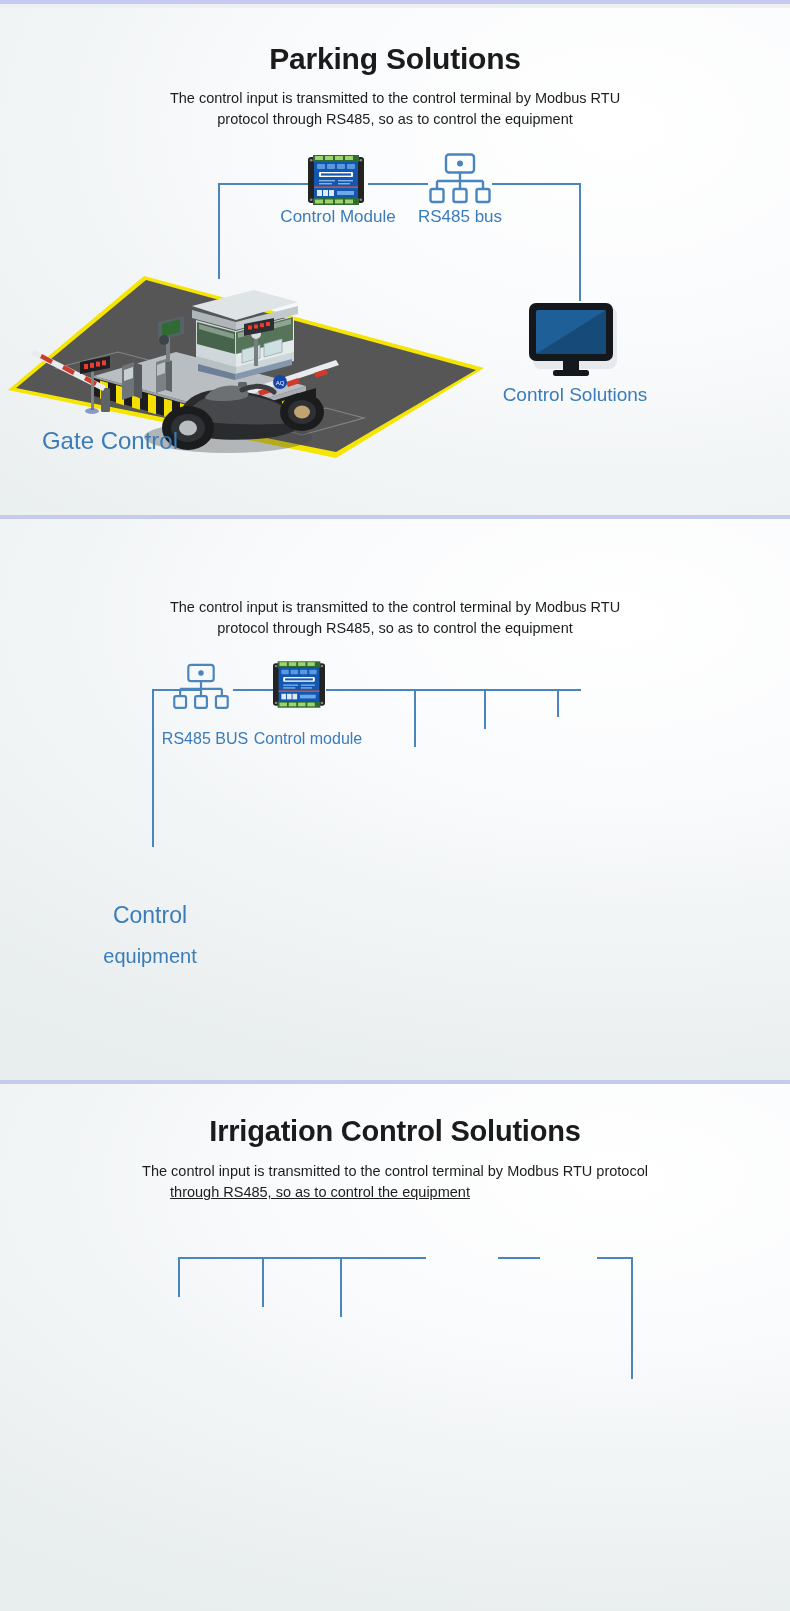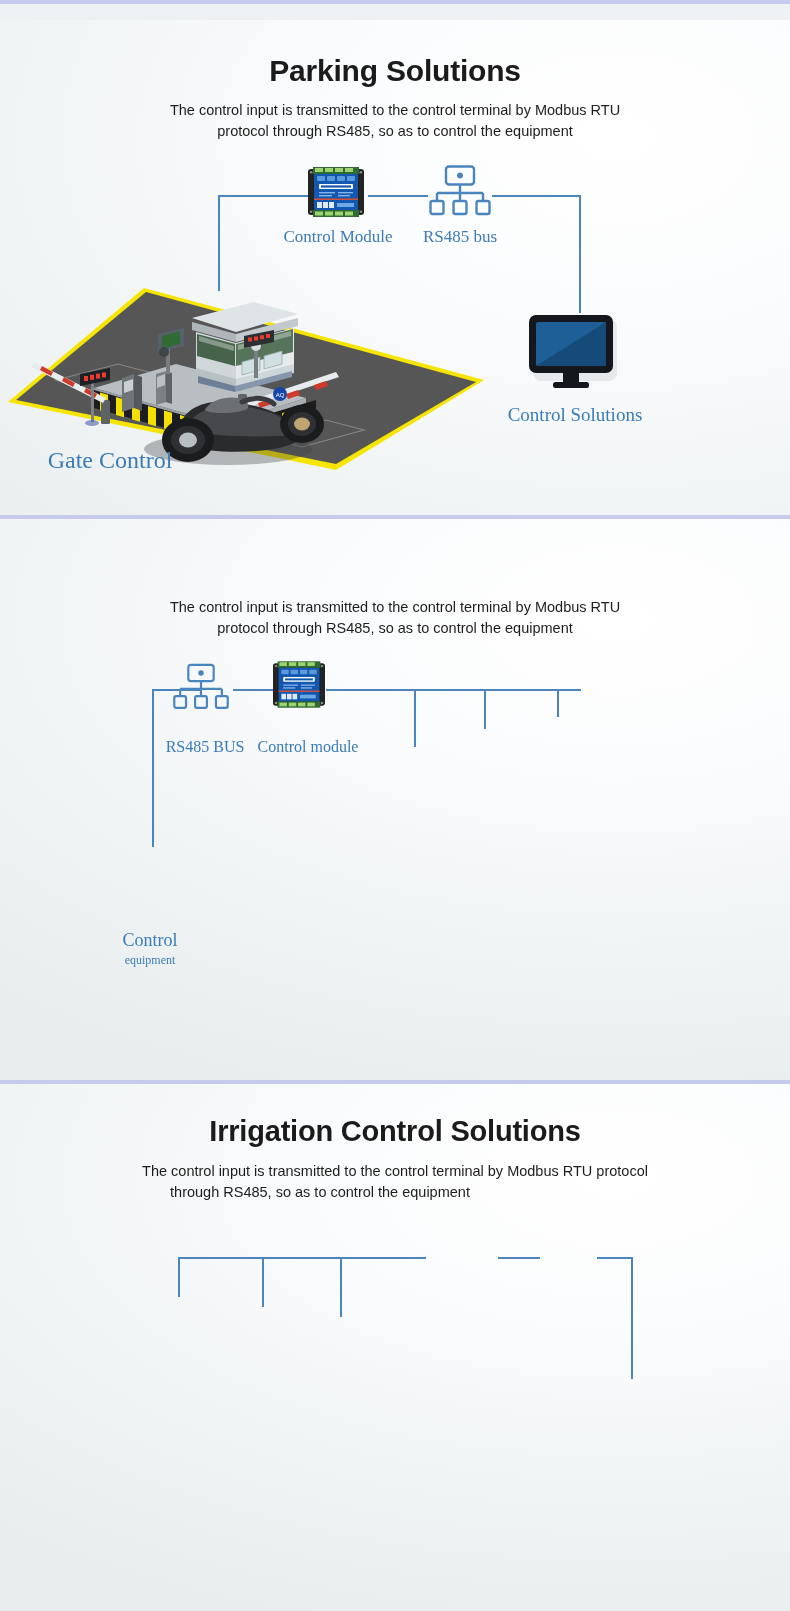--- a/index.html
+++ b/index.html
@@ -21,21 +21,21 @@
 
   
   .section {
     position: absolute;
     left: 0;
     width: 790px;
     overflow: hidden;
     background:
       radial-gradient(120% 90% at 78% 18%, #ffffff 0%, #fbfcfd 28%, #f2f5f6 60%, #e8edee 100%);
   }
-  .sec1 { top: 20px;    height: 663px; }
+  .sec1 { top: 8px;    height: 663px; }
   .sec2 { top: 519px;  height: 561px; }
   .sec3 { top: 1084px; height: 527px; }
 
   .divider {
     position: absolute;
     left: 0;
     width: 790px;
     height: 4px;
     background: #c6cbee;
   }
@@ -60,24 +60,23 @@
     color: #1d1d1d;
     font-size: 14.5px;
     line-height: 21px;
     font-family: "Liberation Sans Narrow", "Liberation Sans", sans-serif;
   }
 
   
   .label {
     position: absolute;
     color: #3b7cb8;
-    font-family: Liberation Serif, serif;
+    font-family: Liberation Sans, sans-serif;
     line-height: 1.08;
     white-space: pre-line;
-    margin-top: 8px;
   }
 
   
   .line {
     position: absolute;
     background: #4a85bd;
   }
   .hline { height: 1.6px; }
   .vline { width: 1.6px; }
 
@@ -414,33 +413,33 @@
         <circle cx="3.2" cy="44.8" r="1.3" fill="#8a8a8a"></circle>
           <circle cx="52.8" cy="44.8" r="1.3" fill="#8a8a8a"></circle>
       </svg>
     </div>
 
     <div class="label" style="left:155px; top:211px; width:100px; text-align:center; font-size:16px;">RS485 BUS</div>
     <div class="label" style="left:253px; top:211px; width:110px; text-align:center; font-size:16px;">Control module</div>
 
     <div class="art" style="left:378px; top:755px;"></div>
 
-    <div class="label" style="left:90px; top:404px; width:120px; text-align:center; font-size:18px;">Control</div>
-    <div class="label" style="left:80px; top:427px; width:140px; text-align:center; font-size:12px;">equipment</div>
+    <div class="label" style="left:90px; top:384px; width:120px; text-align:center; font-size:23px;">Control</div>
+    <div class="label" style="left:80px; top:427px; width:140px; text-align:center; font-size:20px;">equipment</div>
 
   </div>
 
   <div class="divider div-2"></div>
 
   <div class="section sec3">
 
     <div class="title" style="top:31px; font-size:29px;">Irrigation Control Solutions</div>
 
     <div class="subtitle" style="top:77px; left:0; width:790px;">The control input is transmitted to the control terminal by Modbus RTU protocol</div>
-    <div class="subtitle" style="top:98px; left:0; width:640px;">through RS485, so as to control the equipment</div>
+    <div class="subtitle" style="top:98px; left:0; width:640px;text-decoration:underline;">through RS485, so as to control the equipment</div>
 
     <div class="line hline" style="left:178px; top:173px; width:248px;"></div>
     <div class="line vline" style="left:178px; top:173px; height:40px;"></div>
     <div class="line vline" style="left:262px; top:173px; height:50px;"></div>
     <div class="line vline" style="left:340px; top:173px; height:60px;"></div>
     <div class="line hline" style="left:498px; top:173px; width:42px;"></div>
     <div class="line hline" style="left:597px; top:173px; width:36px;"></div>
     <div class="line vline" style="left:631px; top:173px; height:122px;"></div>
 
     <div class="art" style="left:152px; top:1276px;"></div>

